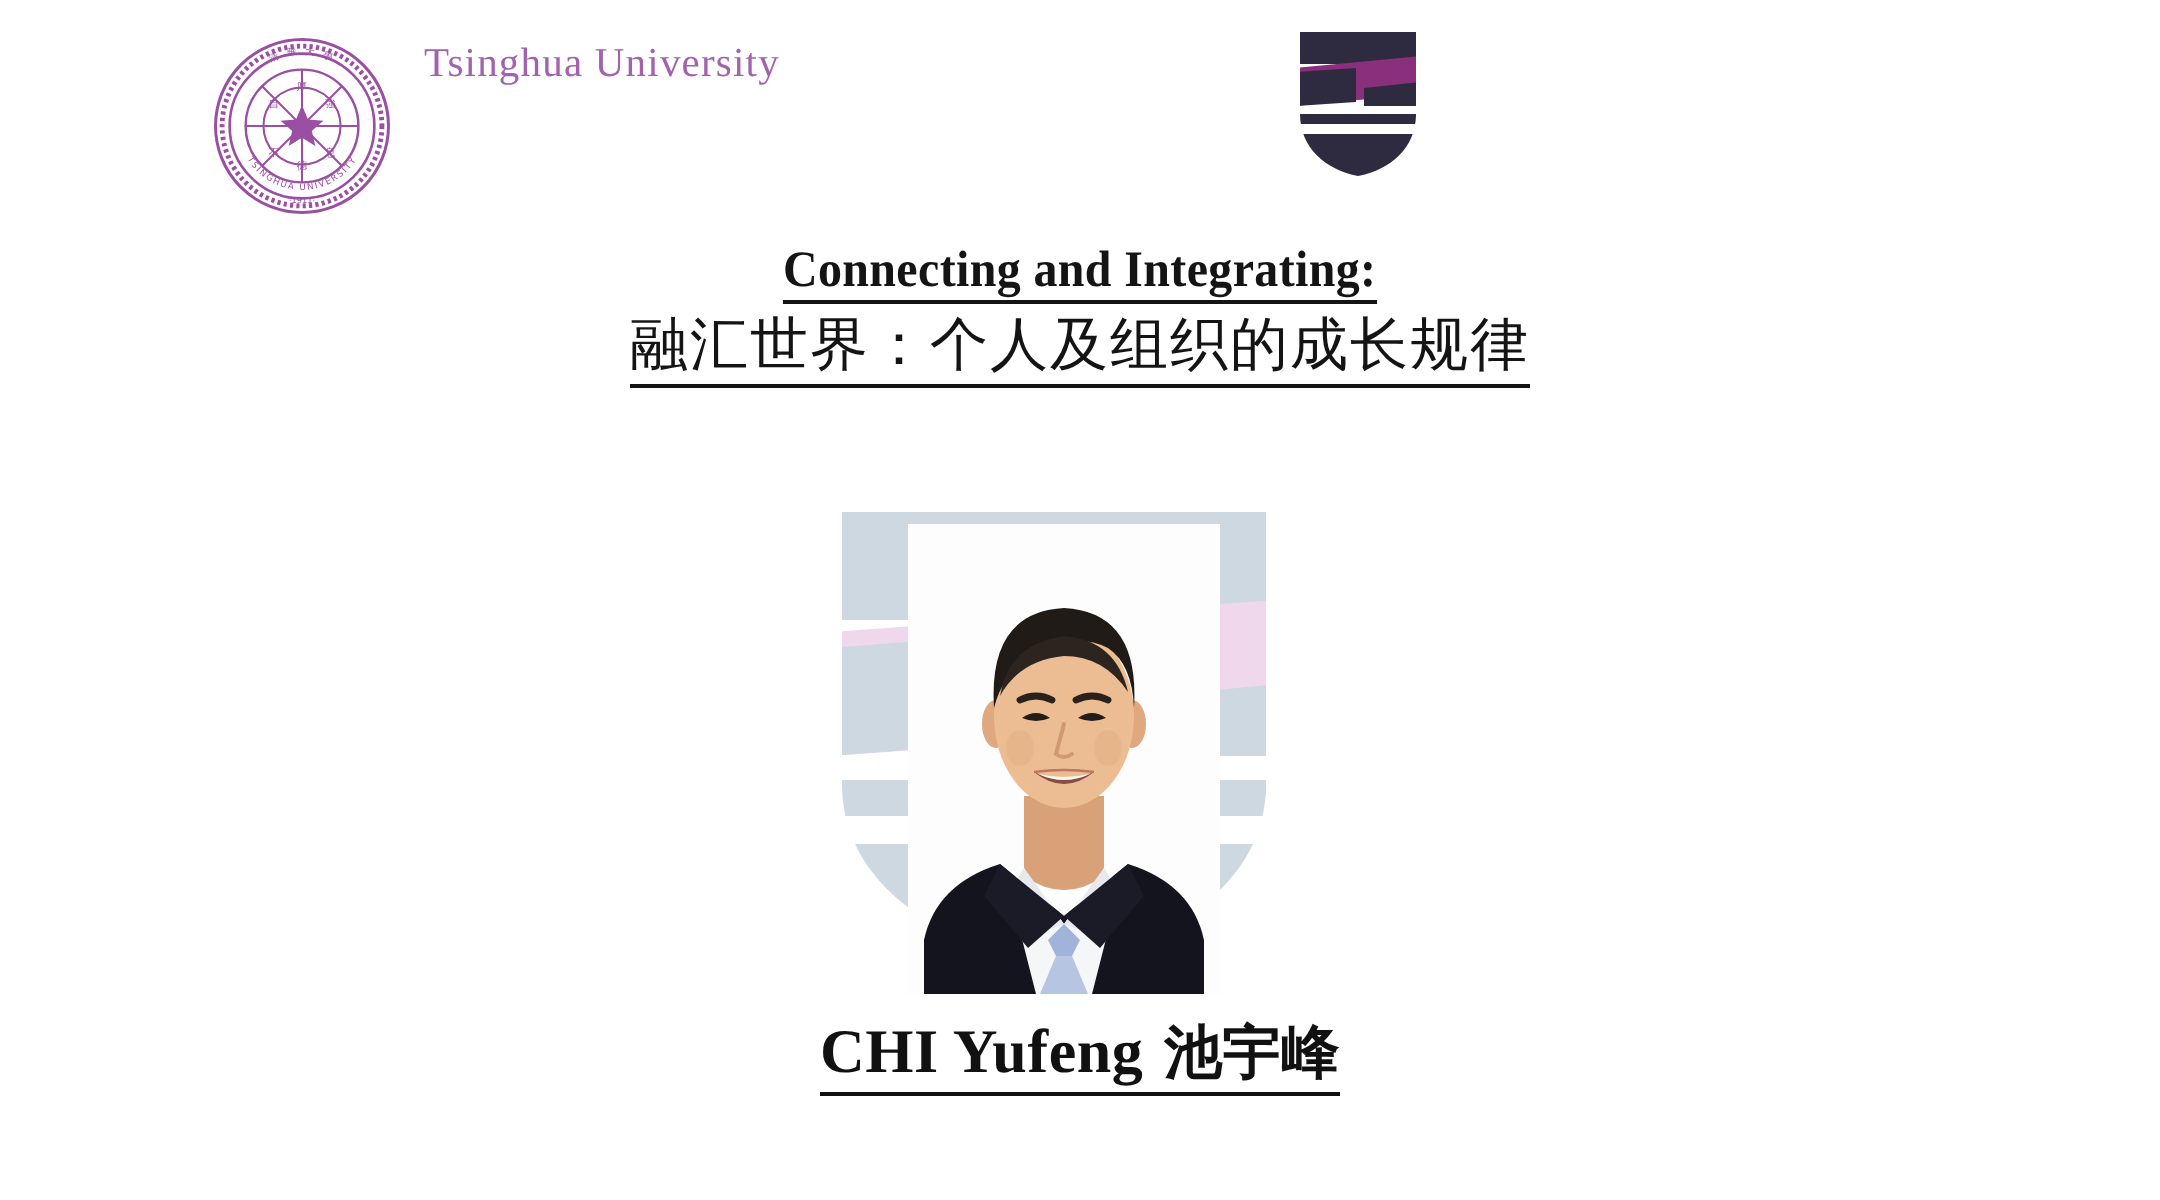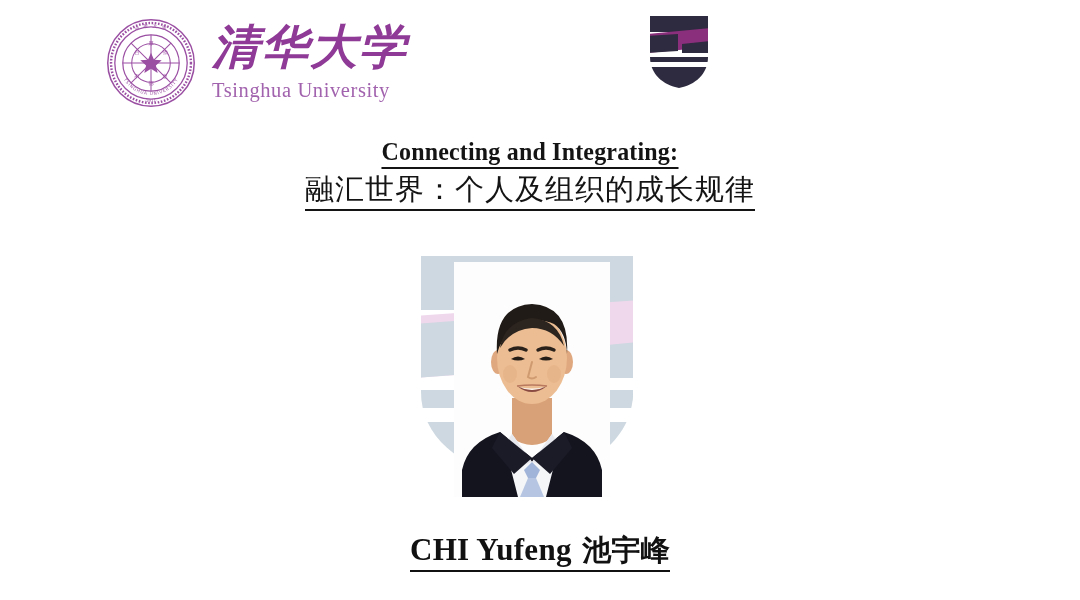--- a/index.html
+++ b/index.html
@@ -117,24 +117,25 @@
     font-size: 20px;
     line-height: 24px;
     color: #3a3a3f;
     letter-spacing: 1.5px;
     white-space: nowrap;
   }
 
   
   .title-block {
     position: absolute;
-    top: 136px;
+    top: 119px;
     left: 0;
     width: 1060px;
     text-align: center;
+    padding-left: 10px;
   }
   .title-en1 {
     font-family: "Liberation Serif", "DejaVu Serif", serif;
     font-weight: bold;
     font-size: 25.5px;
     line-height: 31px;
     letter-spacing: 0.2px;
     color: #141414;
     display: inline-block;
     border-bottom: 2px solid #141414;
@@ -195,21 +196,20 @@
   }
   .photo svg { display: block; }
 
   
   .speaker-block {
     position: absolute;
     top: 506px;
     left: 0;
     width: 1080px;
     text-align: center;
-    margin-top: 24px;
   }
   .speaker-name {
     font-family: "Liberation Serif", "DejaVu Serif", serif;
     font-weight: bold;
     font-size: 31px;
     line-height: 40px;
     color: #111111;
     display: inline-block;
     border-bottom: 2px solid #111111;
     letter-spacing: 0.3px;
@@ -276,21 +276,20 @@
             <text x="65" y="66">息</text>
           <text x="50" y="31">厚</text>
             <text x="50" y="73">德</text>
         </g>
 
         <polygon points="50,39 53.2,46.6 61.4,47.2 55.2,52.6 57.1,60.6 50,56.2 42.9,60.6 44.8,52.6 38.6,47.2 46.8,46.6" fill="#9b4fa3"></polygon>
         <text x="50" y="91" font-family="DejaVu Sans, sans-serif" font-size="4.4" fill="#9b4fa3" text-anchor="middle">·1911·</text>
       </svg>
     </div>
     <div class="th-wordmark">
-      <div class="th-cn">清华大学</div>
       <div class="th-en">Tsinghua University</div>
     </div>
   </div>
 
   <div class="schwarzman-logo">
     <div class="sz-shield">
       <svg width="62" height="76" viewBox="0 0 62 76">
         <defs>
           <clipPath id="shieldClip">
             <path d="M2 2 H60 V43 C60 60 47 71 31 74 C15 71 2 60 2 43 Z"></path>

